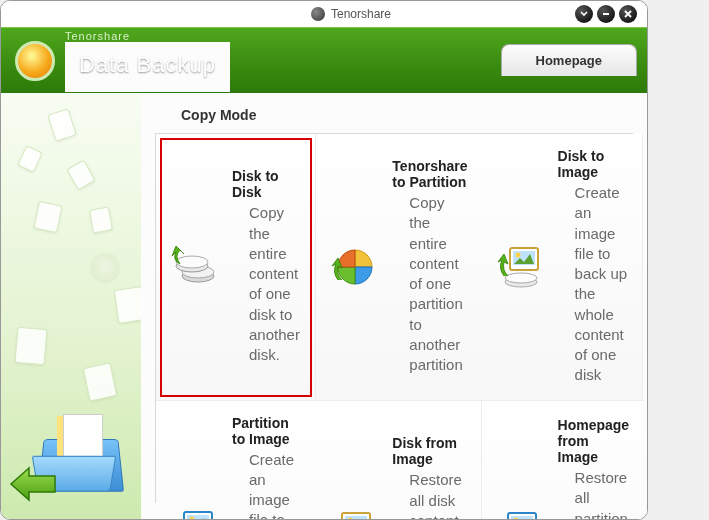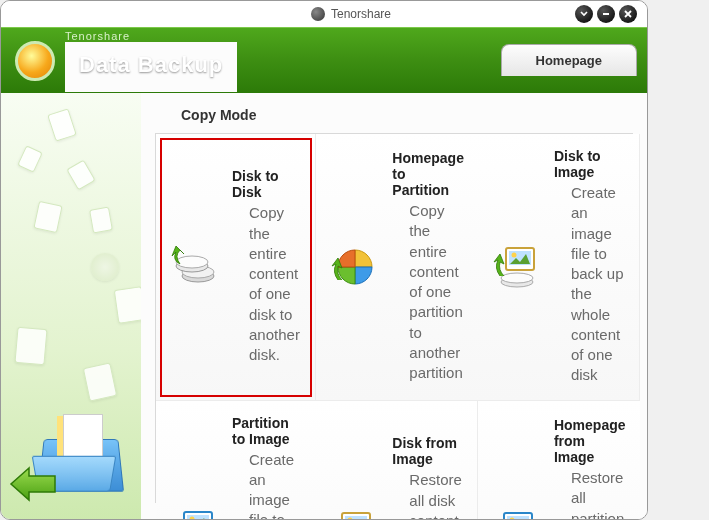--- a/index.html
+++ b/index.html
@@ -79,21 +79,21 @@
     position: relative;
   }
   .brand-text .sub {
     font-size: 11px;
     color: #d8f0c8;
     letter-spacing: 1px;
   }
   .brand-text .main {
     font-size: 22px;
     color: #fff;
-    font-weight: bold;
+    font-weight: normal;
     text-shadow: 0 1px 2px rgba(0,0,0,0.4);
     letter-spacing: 1px;
   }
   .homepage-tab {
     position: absolute;
     right: 10px;
     bottom: 17px;
     background: linear-gradient(to bottom, #fdfdfd, #e6e6e6);
     border: 1px solid #aaa;
     border-bottom: none;
@@ -321,21 +321,21 @@
           <div class="icon">
             <svg width="50" height="50" viewBox="0 0 50 50">
               <path d="M25 8 A17 17 0 0 1 42 25 L25 25 Z" fill="#f2c238" stroke="#c99812"></path>
               <path d="M42 25 A17 17 0 0 1 25 42 L25 25 Z" fill="#3d9be8" stroke="#1b6fb8"></path>
               <path d="M25 42 A17 17 0 0 1 8 25 L25 25 Z" fill="#6bbf2e" stroke="#3d8e12"></path>
               <path d="M8 25 A17 17 0 0 1 25 8 L25 25 Z" fill="#e76f2a" stroke="#b84e0f"></path>
               <path d="M8 38 Q2 30 6 22 L2 24 L8 16 L12 26 L8 24 Q6 32 12 38" fill="#57b31a" stroke="#2e7a06" stroke-width="0.8"></path>
             </svg>
           </div>
           <div class="text">
-            <div class="title">Homepage to Partition</div>
+            <div class="title">Tenorshare to Partition</div>
             <div class="desc">Copy the entire content of one partition to another partition</div>
           </div>
         </div>
 
         <div class="card">
           <div class="icon">
             <svg width="50" height="50" viewBox="0 0 50 50">
               <rect x="14" y="6" width="28" height="22" rx="2" fill="#fff" stroke="#c9a23a" stroke-width="2"></rect>
               <rect x="17" y="9" width="22" height="14" fill="#bfe2ff"></rect>
               <circle cx="22" cy="13" r="2.5" fill="#ffd24a"></circle>

